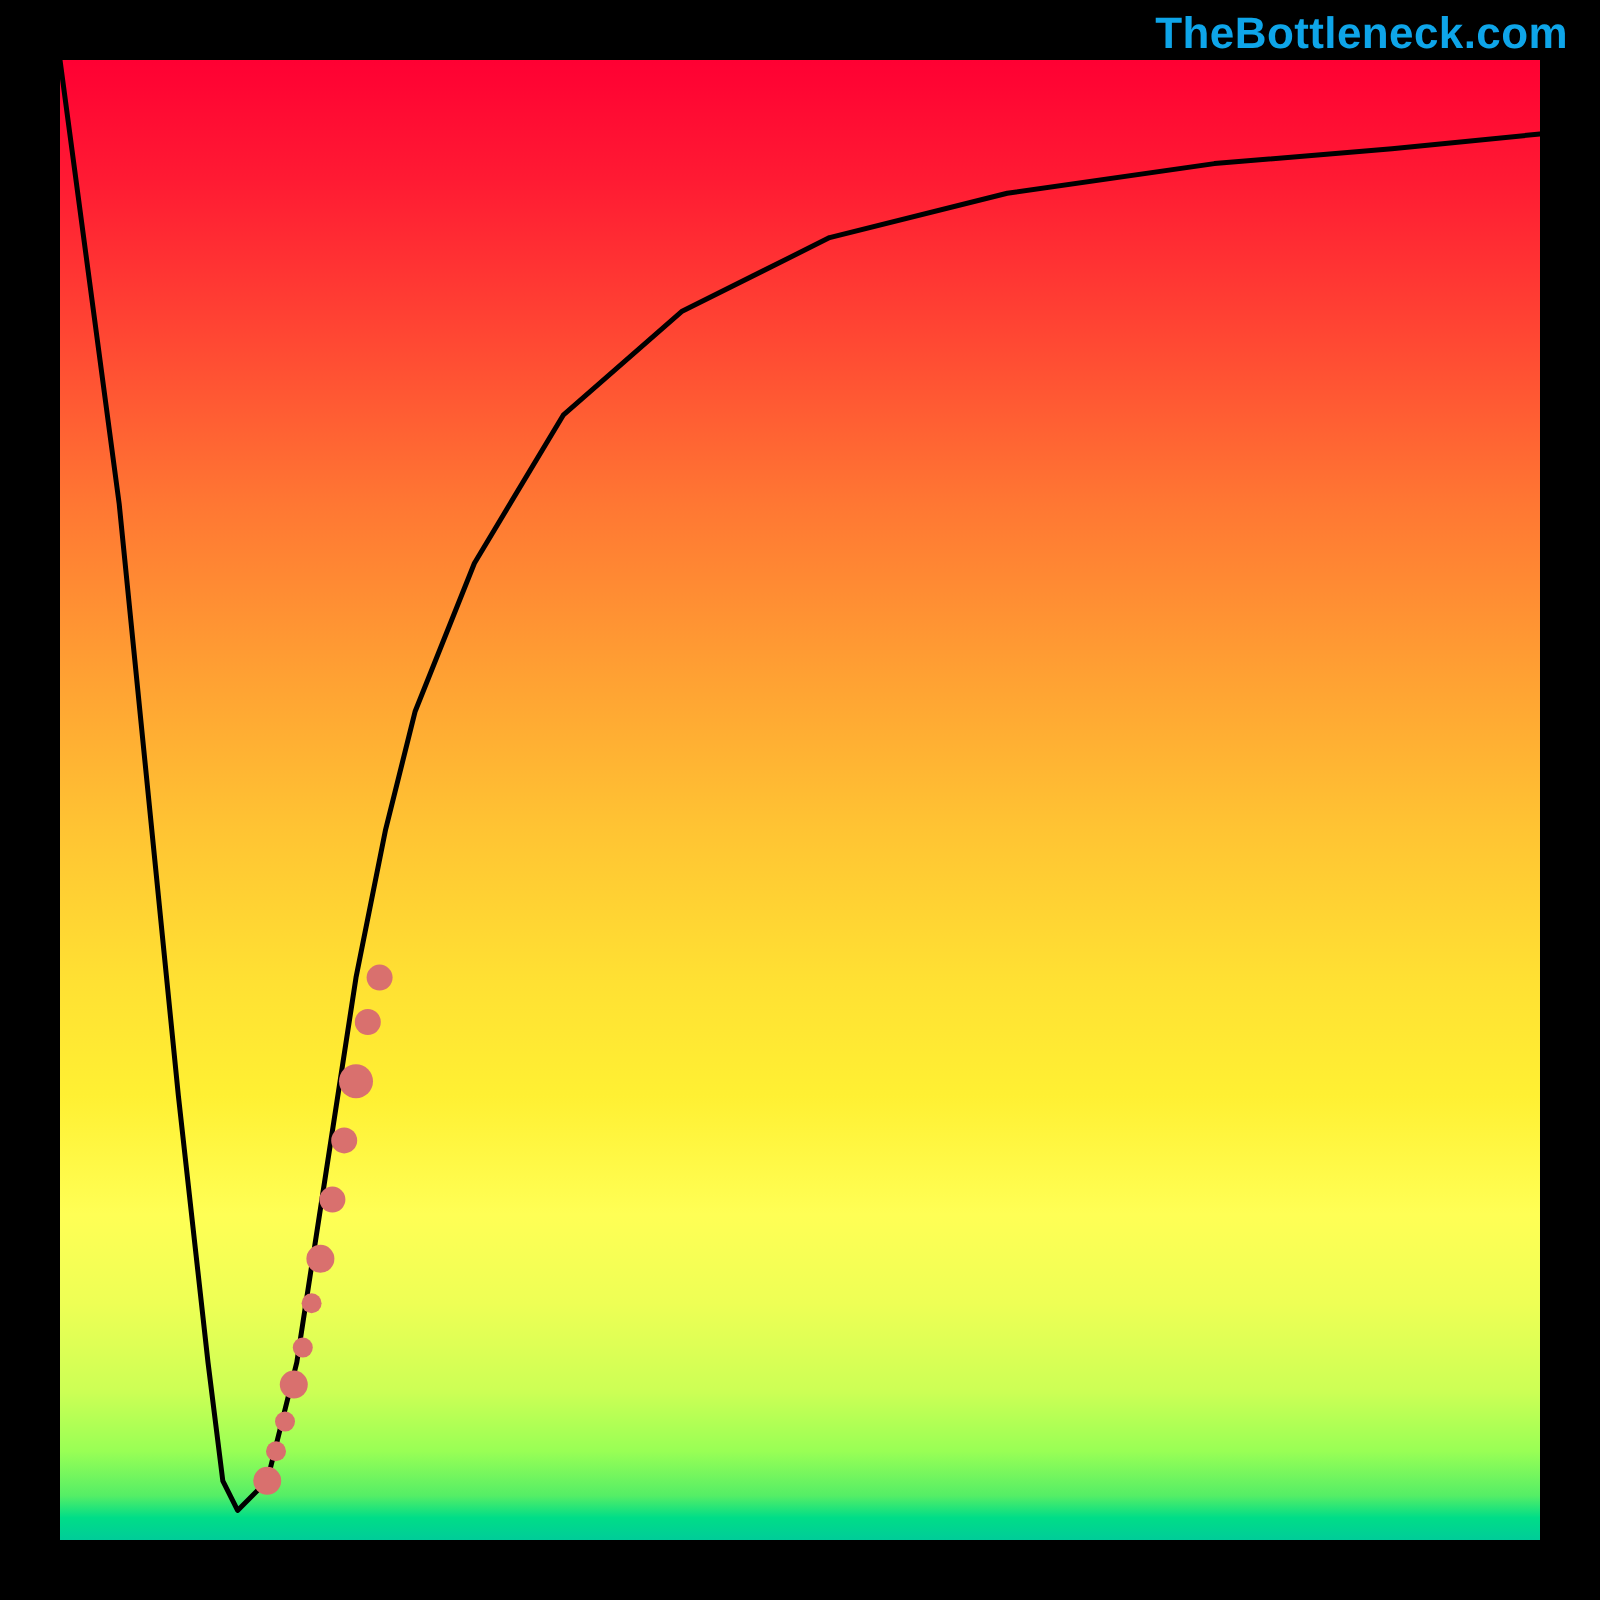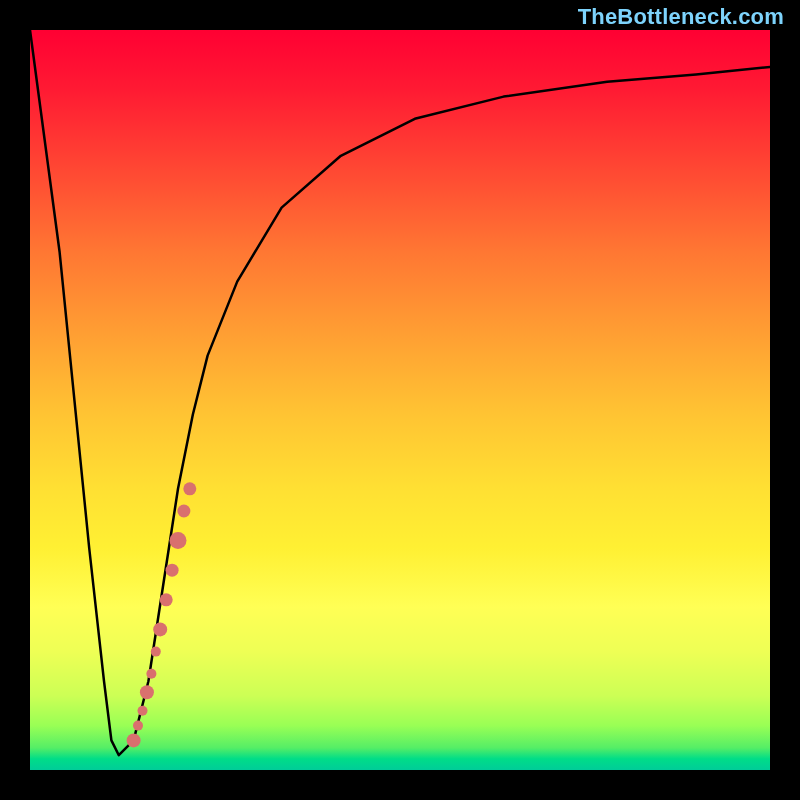--- a/index.html
+++ b/index.html
@@ -44,21 +44,21 @@
       #00dd88 98.5%,
       #00cc99 100%
     );
   }
   .watermark {
     position: absolute;
     top: 4px;
     right: 16px;
     font-size: 22px;
     font-weight: 600;
-    color: #7dd3fc;
+    color: #0ea5e9;
     letter-spacing: 0.2px;
     user-select: none;
   }
   svg.curve {
     position: absolute;
     top: 0;
     left: 0;
     width: 740px;
     height: 740px;
   }

